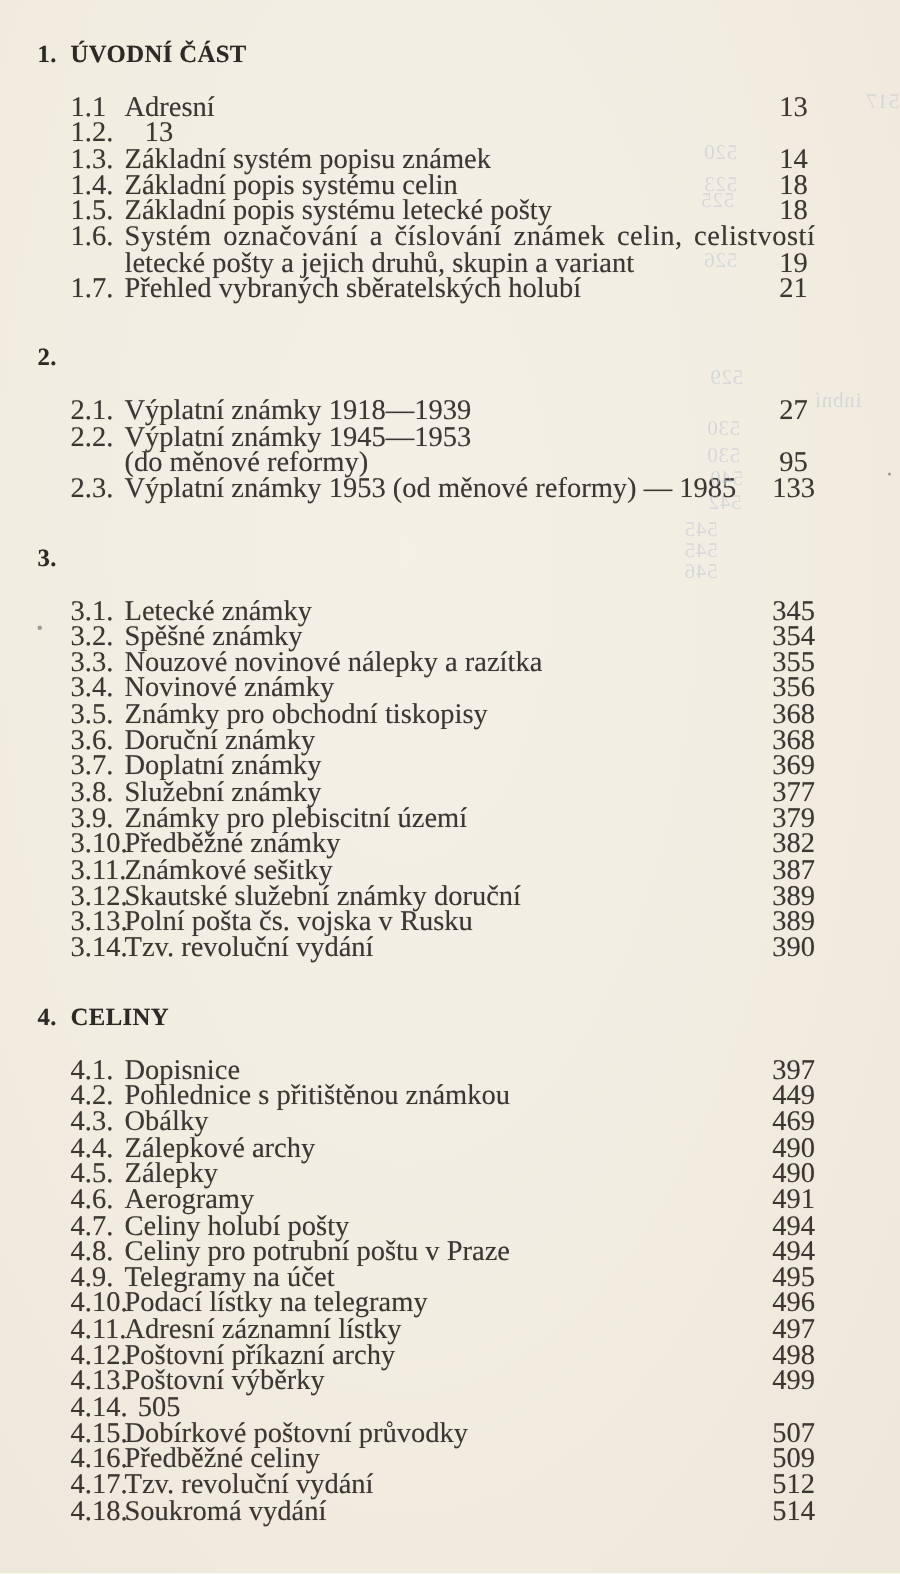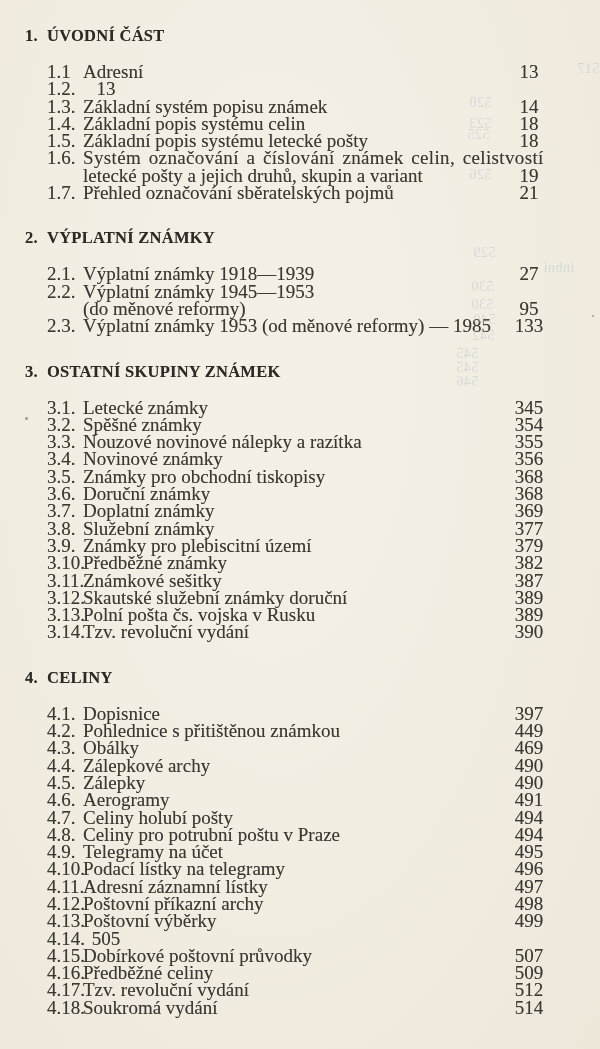--- a/index.html
+++ b/index.html
@@ -84,30 +84,29 @@
             <span class="inum">1.6.</span>
             <span class="ilabel">
               <span class="ln sp">Systém označování a číslování známek celin, celistvostí</span>
               <span class="ln">letecké pošty a jejich druhů, skupin a variant</span>
             </span>
             <span class="ipage">19</span>
           </div>
           <div class="row">
             <span class="inum">1.7.</span>
             <span class="ilabel">
-              <span class="ln">Přehled označování sběratelských pojmů</span>
+              <span class="ln">Přehled vybraných sběratelských holubí</span>
             </span>
             <span class="ipage">21</span>
           </div>
         </div>
       </div>
       <div class="sec">
         <div class="sec-h">
           <span class="snum">2.</span>
-          <span class="stitle">VÝPLATNÍ ZNÁMKY</span>
         </div>
         <div class="items">
           <div class="row">
             <span class="inum">2.1.</span>
             <span class="ilabel">
               <span class="ln">Výplatní známky 1918—1939</span>
             </span>
             <span class="ipage">27</span>
           </div>
           <div class="row">
@@ -123,21 +122,20 @@
             <span class="ilabel">
               <span class="ln">Výplatní známky 1953 (od měnové reformy) — 1985</span>
             </span>
             <span class="ipage">133</span>
           </div>
         </div>
       </div>
       <div class="sec">
         <div class="sec-h">
           <span class="snum">3.</span>
-          <span class="stitle">OSTATNÍ SKUPINY ZNÁMEK</span>
         </div>
         <div class="items">
           <div class="row">
             <span class="inum">3.1.</span>
             <span class="ilabel">
               <span class="ln">Letecké známky</span>
             </span>
             <span class="ipage">345</span>
           </div>
           <div class="row">

